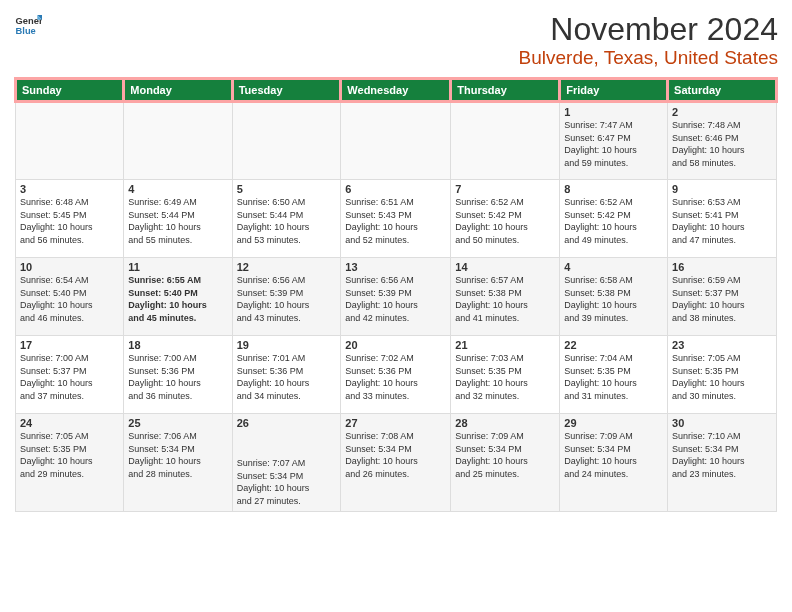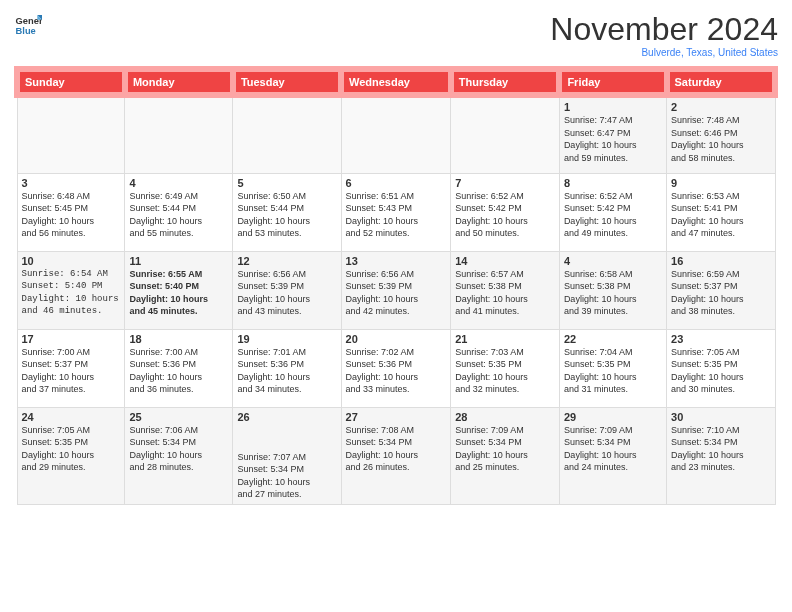--- a/index.html
+++ b/index.html
@@ -35,36 +35,36 @@
     .title-block {
       text-align: right;
     }
     .month-title {
       font-size: 32px;
       font-weight: normal;
       color: #333;
       line-height: 1.1;
     }
     .location {
-      font-size: 10px;
-      color: #3b82f6;
+      font-size: 19px;
+      color: #c2410c;
     }
     .calendar {
       width: 100%;
       border-collapse: collapse;
       border: 1px solid #ccc;
     }
     .calendar th {
-      background-color: #ef4444;
+      background-color: #15803d;
       color: white;
       font-size: 11px;
       font-weight: bold;
       padding: 4px 5px;
       text-align: left;
-      border: 6px solid #fca5a5;
+      border: 3px solid #fca5a5;
     }
     .calendar td {
       width: 113px;
       vertical-align: top;
       font-size: 9.5px;
       color: #333;
       padding: 3px 4px;
       border: 1px solid #ddd;
       height: 78px;
       background: #fff;
@@ -192,21 +192,21 @@
             <span class="day-number">9</span>
             <div class="day-info" style="white-space: pre-line;">Sunrise: 6:53 AM
 Sunset: 5:41 PM
 Daylight: 10 hours
 and 47 minutes.</div>
           </td>
         </tr>
         <tr>
           <td>
             <span class="day-number">10</span>
-            <div class="day-info" style="white-space: pre-line; font-family: Liberation Mono, monospace;">Sunrise: 6:54 AM
+            <div class="day-info" style="white-space: pre-line;">Sunrise: 6:54 AM
 Sunset: 5:40 PM
 Daylight: 10 hours
 and 46 minutes.</div>
           </td>
           <td>
             <span class="day-number">11</span>
             <div class="day-info" style="white-space: pre-line; font-weight: bold;">Sunrise: 6:55 AM
 Sunset: 5:40 PM
 Daylight: 10 hours
 and 45 minutes.</div>

